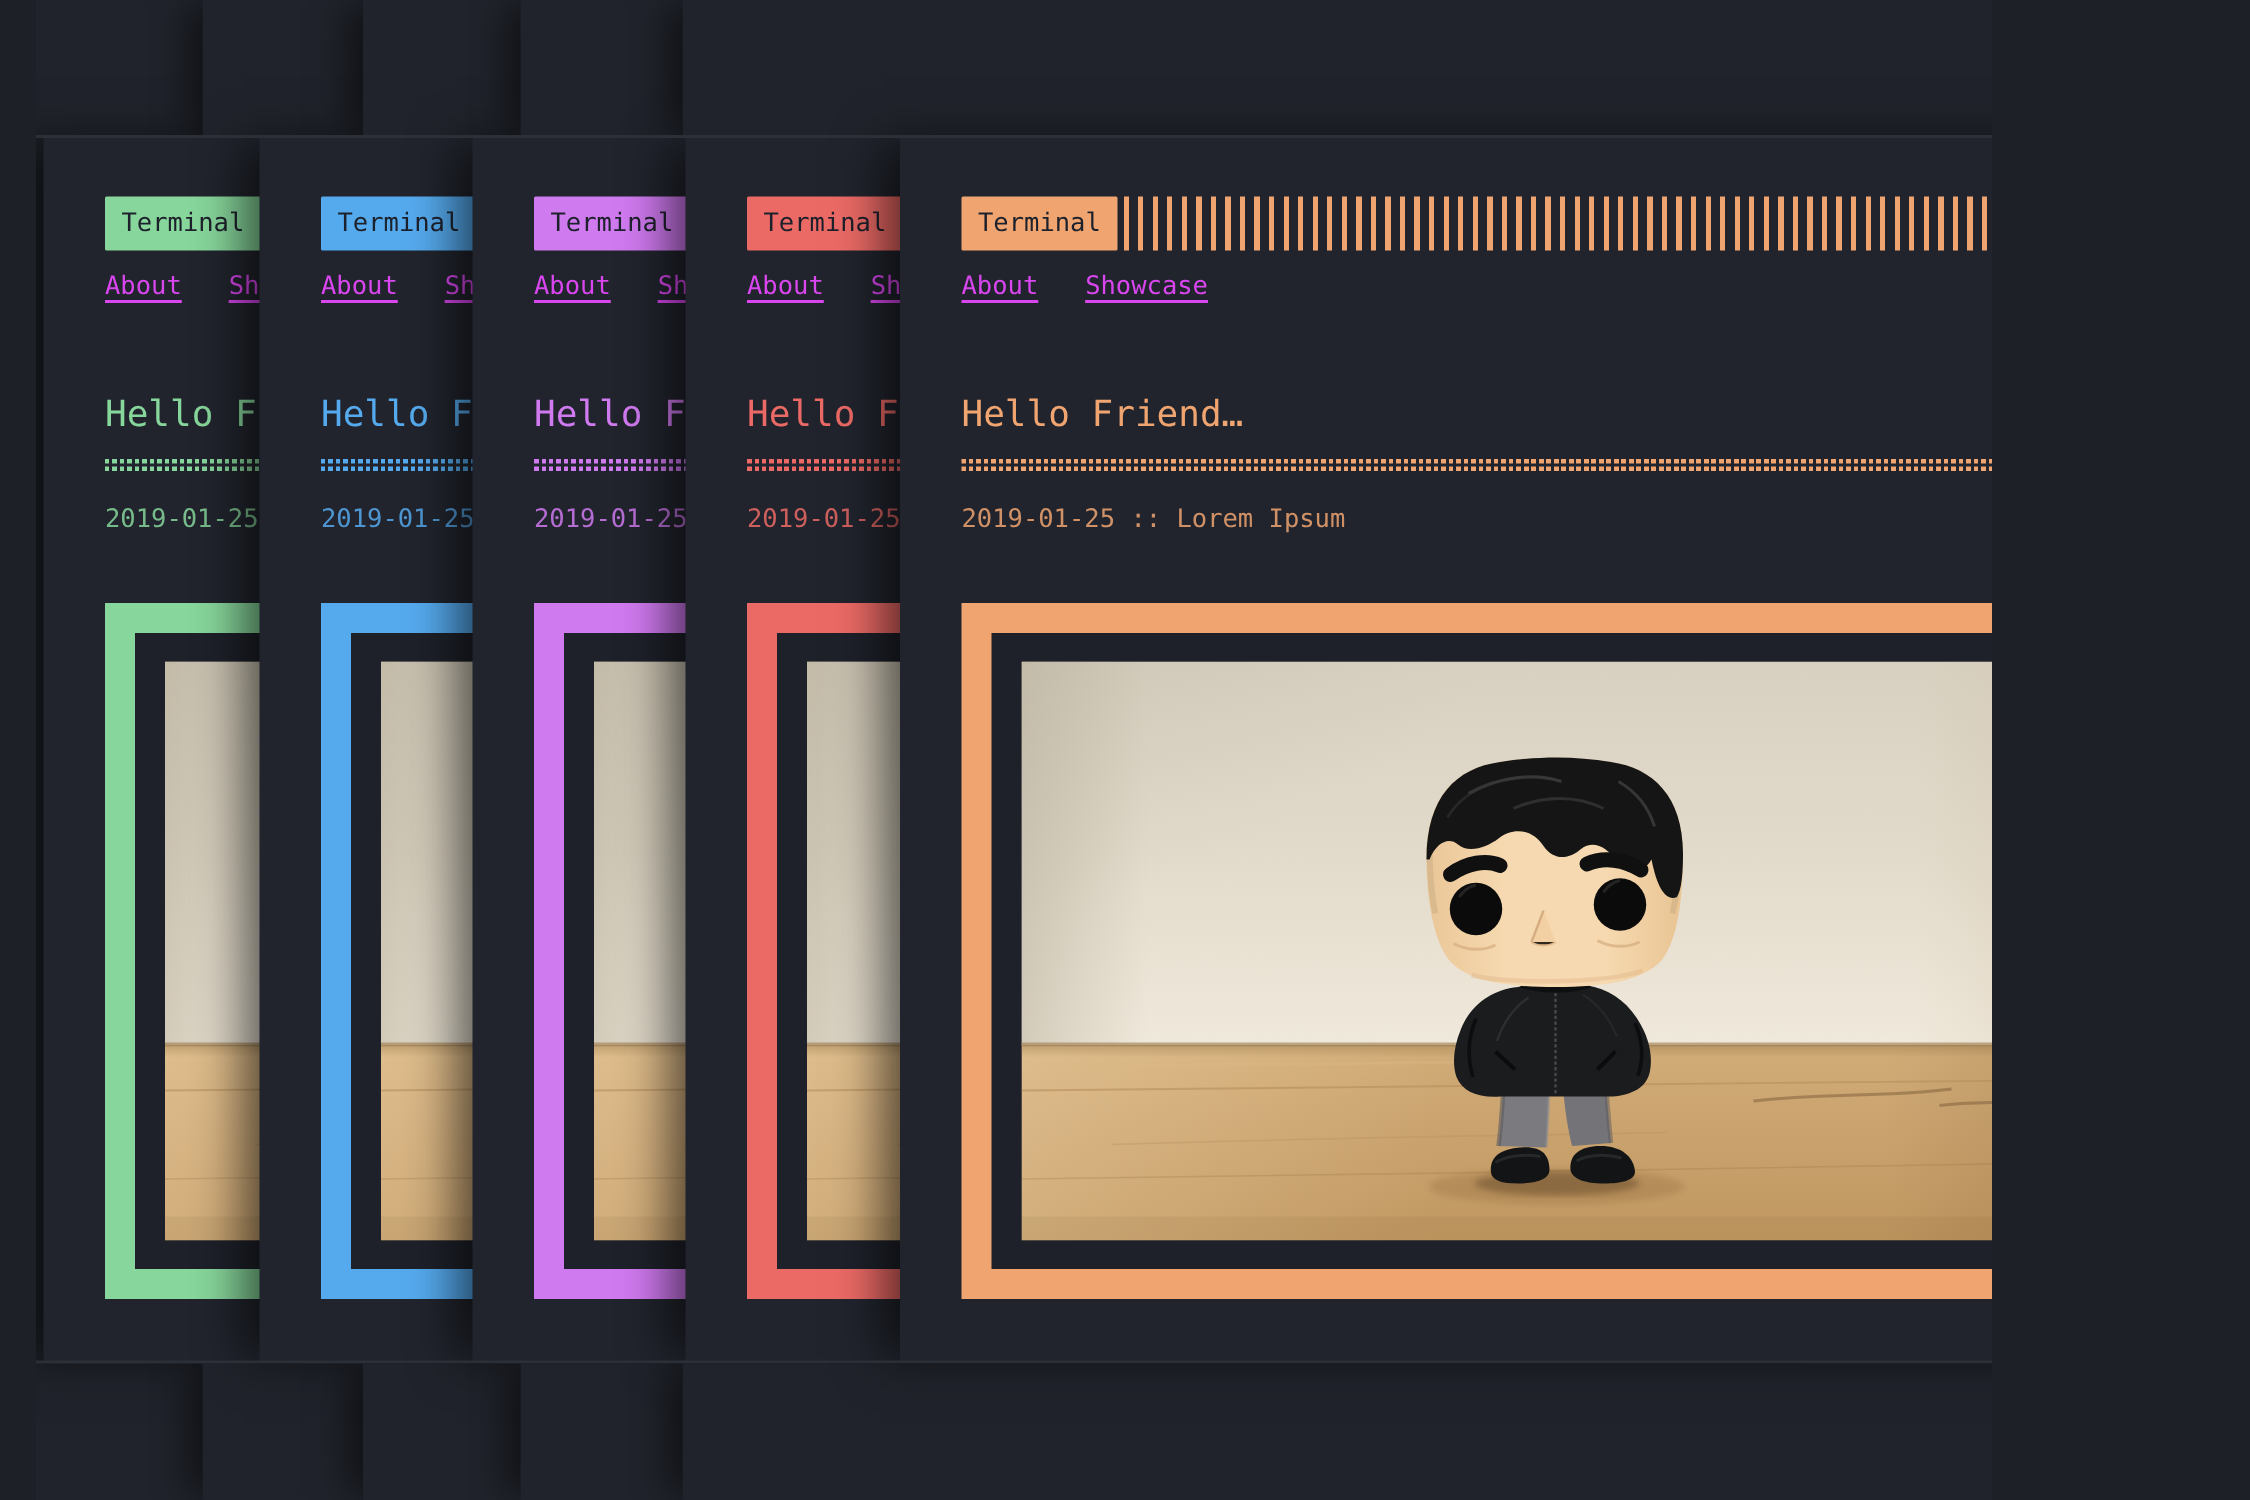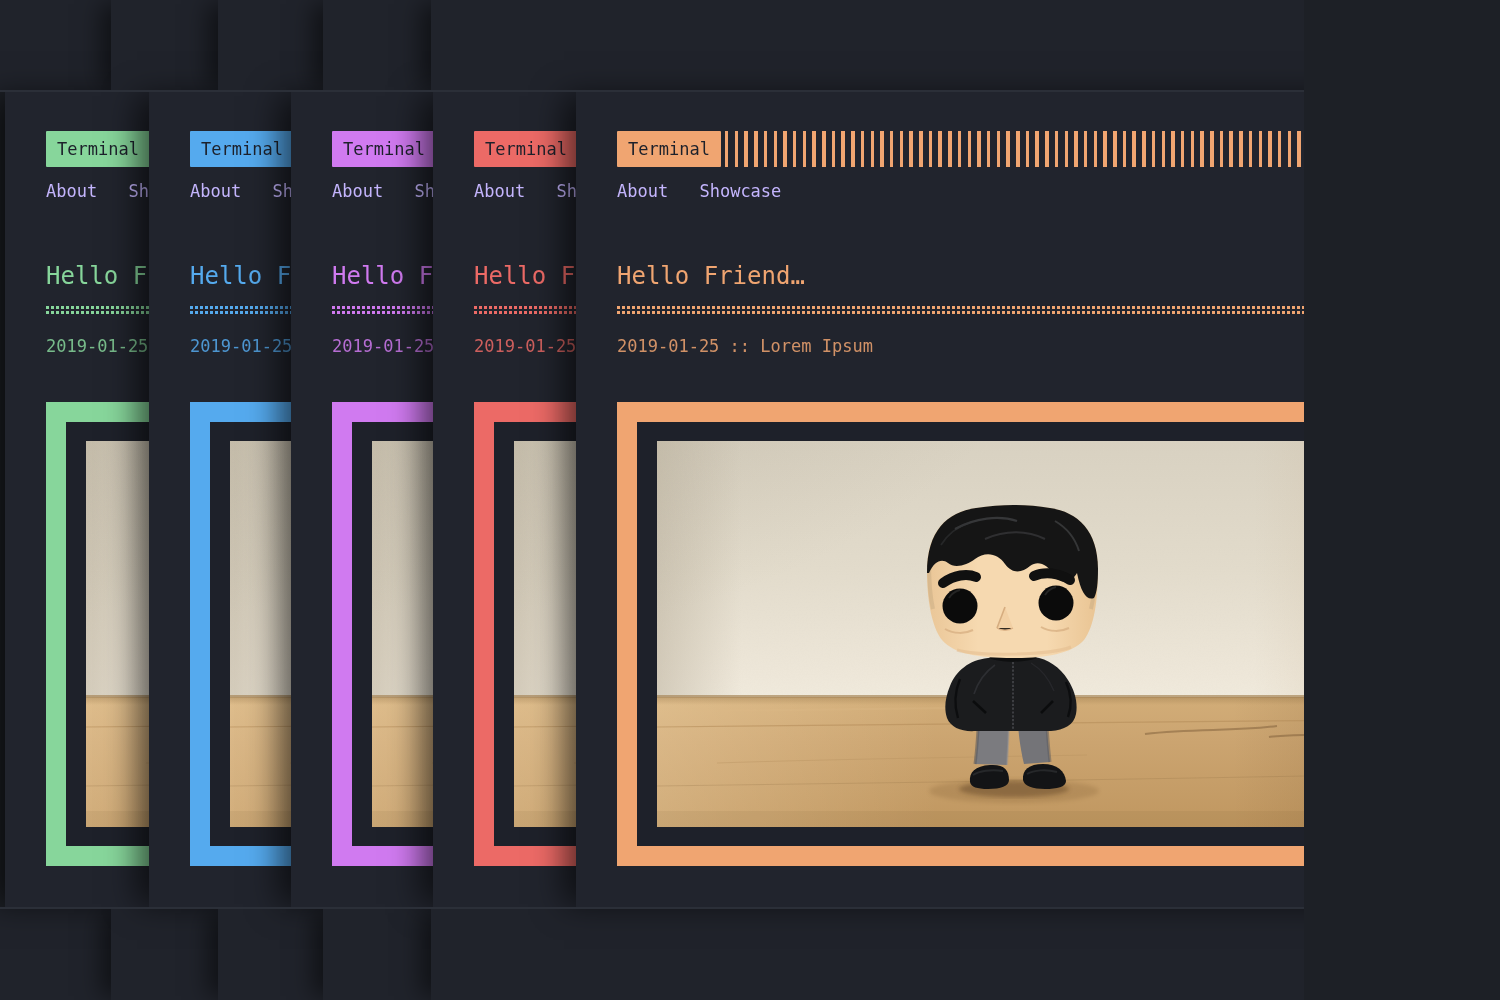--- a/index.html
+++ b/index.html
@@ -1,21 +1,21 @@
 <!DOCTYPE html>
 <html><head>
 <meta charset="utf-8">
 <style>
   html,body{margin:0;padding:0;}
   body{
     width:1500px;height:1000px;overflow:hidden;
     background:#1d2026;
     font-family:"DejaVu Sans Mono","Liberation Mono",monospace;
   }
-  .stage{position:relative;width:1304px;height:1000px;overflow:hidden;}
+  .stage{position:relative;width:1304px;height:1000px;overflow:hidden;margin-left:24px;}
 
   
   .strip{position:absolute;left:0;width:1500px;overflow:hidden;}
   .strip.top{top:0;height:91px;}
   .strip.bottom{top:909px;height:91px;}
   .strip-seg{position:absolute;top:0;height:100%;background:#20232b;
     box-shadow:-14px 0 22px -4px rgba(0,0,0,.5);}
   .seam-line{position:absolute;left:0;width:1500px;height:2px;background:#2b2f38;z-index:40;}
 
   
@@ -27,21 +27,21 @@
   .badge{
     position:absolute;left:41px;top:39px;height:36px;line-height:36px;
     padding:0 11px;background:var(--ac);color:#1d212b;font-size:17px;border-radius:1px;
   }
   .bars{
     position:absolute;left:149px;top:39px;height:36px;width:674px;
     background:repeating-linear-gradient(90deg,var(--ac) 0 3.5px,transparent 3.5px 9.7px);
   }
   .nav{position:absolute;left:41px;top:88px;font-size:17px;line-height:22px;}
   .nav a{
-    color:#c4b5fd;text-underline-offset:4px;
+    color:#d946ef;text-decoration:underline;text-underline-offset:4px;
     text-decoration-thickness:1.5px;margin-right:21px;cursor:pointer;
   }
   .post-title{position:absolute;left:41px;top:170px;font-size:24px;line-height:28px;color:var(--ac);}
   .divider{
     position:absolute;left:41px;top:214px;width:782px;height:8px;
     background-image:
       repeating-linear-gradient(90deg,var(--ac) 0 3px,transparent 3px 5px),
       repeating-linear-gradient(90deg,var(--ac) 0 3px,transparent 3px 5px);
     background-size:100% 3px,100% 3px;
     background-position:0 0,0 5px;

